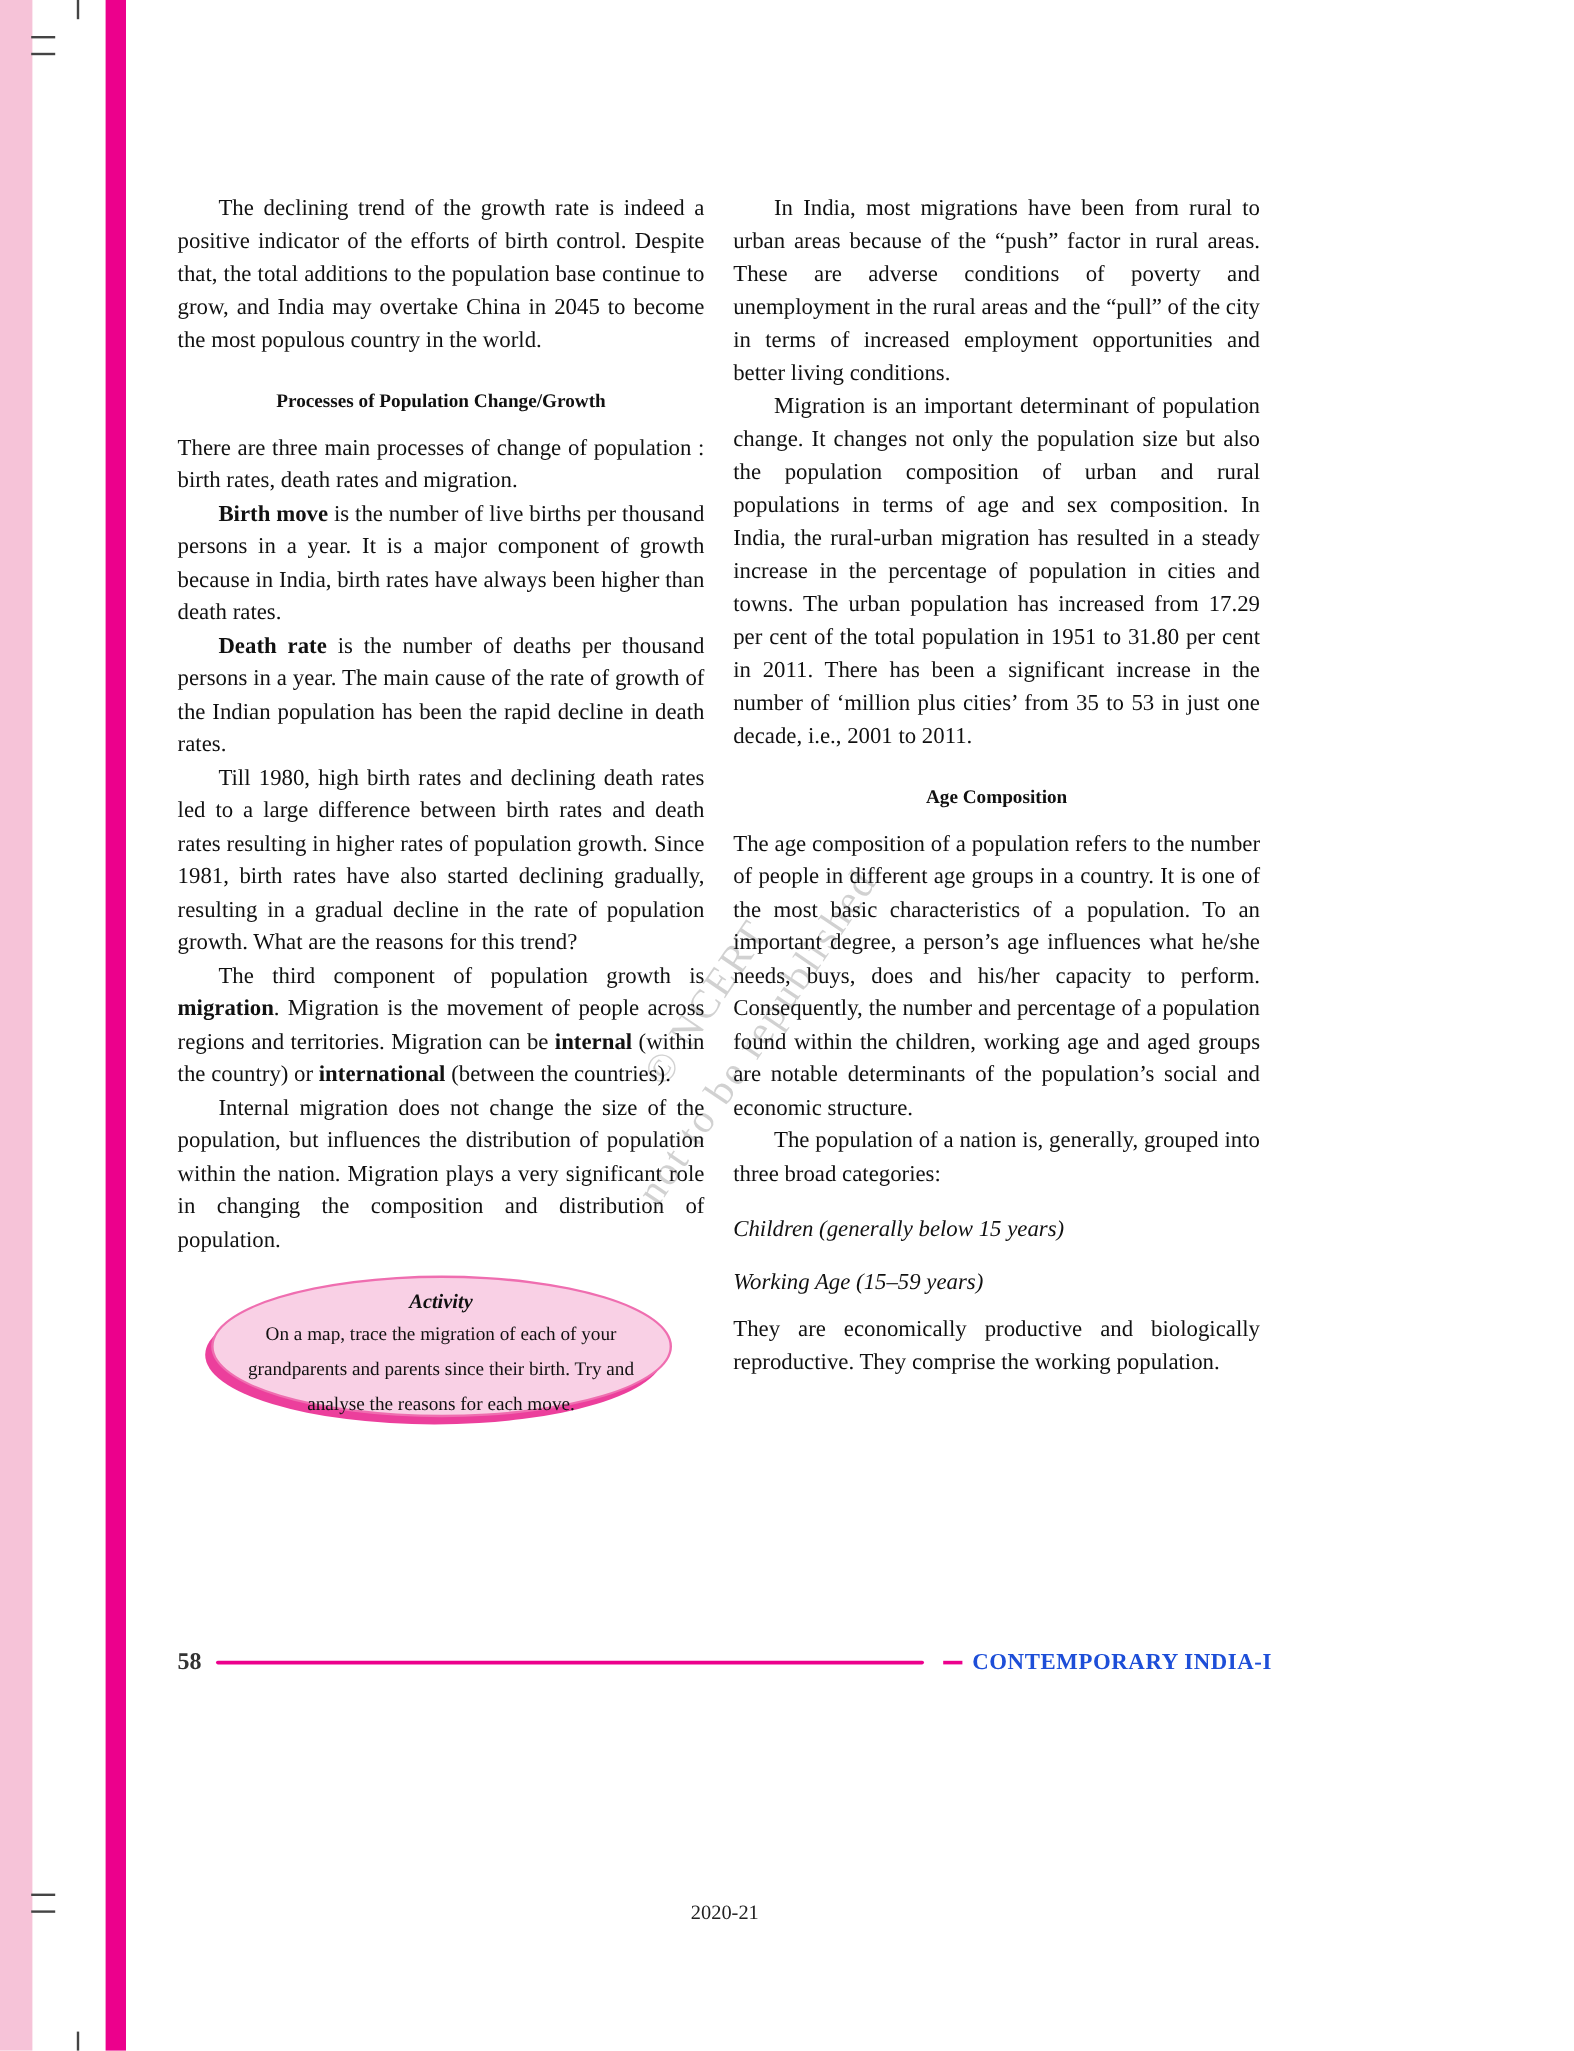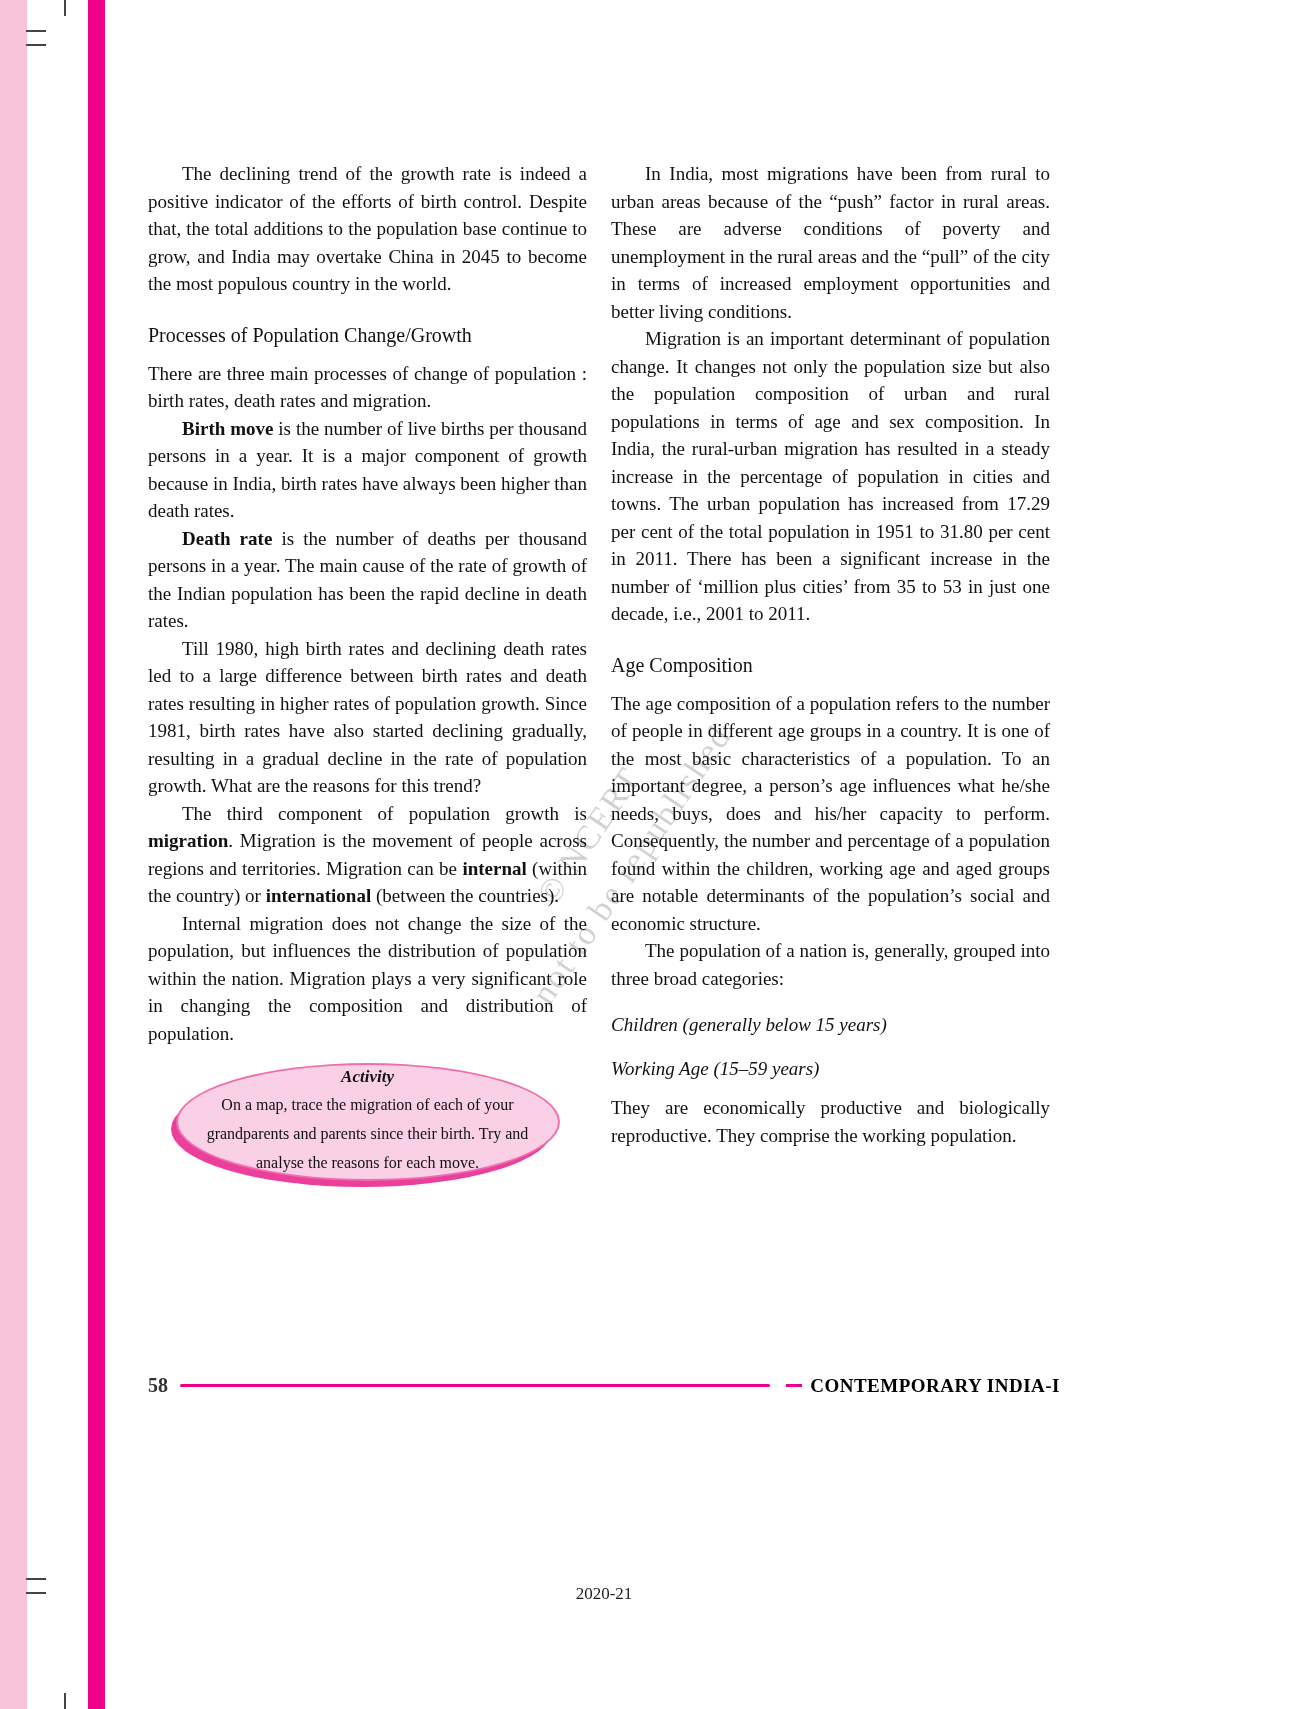--- a/index.html
+++ b/index.html
@@ -18,39 +18,39 @@
     position:absolute;left:330px;top:640px;width:560px;height:420px;
     display:flex;flex-direction:column;align-items:center;justify-content:center;
     transform:rotate(-56deg);color:#9b9b9b;opacity:.45;pointer-events:none;
     font-size:34px;letter-spacing:2px;text-align:center;line-height:1.5;
   }
   
   .content{position:absolute;left:148px;top:160px;width:912px;display:flex;gap:24px;}
   .col{width:439px;}
   p.body{margin:0;font-size:19px;line-height:27.5px;text-align:justify;}
   p.indent{text-indent:34px;}
-  h2.section{font-size:20px;line-height:26px;font-weight:normal;margin:24px 0 12px;}
+  h2.section{font-size:16px;line-height:26px;font-weight:bold;margin:24px 0 12px;text-align:center;}
   .sub{font-size:19px;font-style:italic;margin:22px 0 14px;}
   b{font-weight:bold;}
   
   .activity{
     width:384px;height:118px;margin:16px auto 0;border-radius:50%;
     background:#f9d0e5;border:2px solid #ef6eb0;
     box-shadow:-6px 7px 0 -1px #ec3f9c;
-    display:flex;flex-direction:column;align-items:center;justify-content:center;
+    display:flex;flex-direction:column;align-items:center;justify-content:space-between;
     padding:10px 28px;box-sizing:border-box;text-align:center;
   }
   .activity-title{font-size:17px;font-weight:bold;font-style:italic;margin-bottom:3px;}
   .activity-body{font-size:16px;line-height:29px;}
   
   .footer{position:absolute;left:148px;top:1374px;width:912px;display:flex;align-items:center;}
   .page-num{font-size:20px;font-weight:bold;color:#333;margin-right:12px;}
   .rule{flex:1;height:3px;background:#ec008c;border-radius:2px;}
   .dash{width:16px;height:3px;background:#ec008c;margin-left:16px;}
-  .footer-title{font-size:19px;font-weight:bold;color:#000000;margin-left:8px;letter-spacing:.5px;}
+  .footer-title{font-size:19px;font-weight:bold;color:#1d4ed8;margin-left:8px;letter-spacing:.5px;}
   .year{position:absolute;left:148px;top:1584px;width:912px;text-align:center;font-size:17px;color:#222;}
 </style>
 </head>
 <body>
 
 <div class="edge-strip"></div>
 <div class="accent-bar"></div>
 
 <div class="mark-h" style="left:26px;top:30px;"></div>
 <div class="mark-h" style="left:26px;top:44px;"></div>

